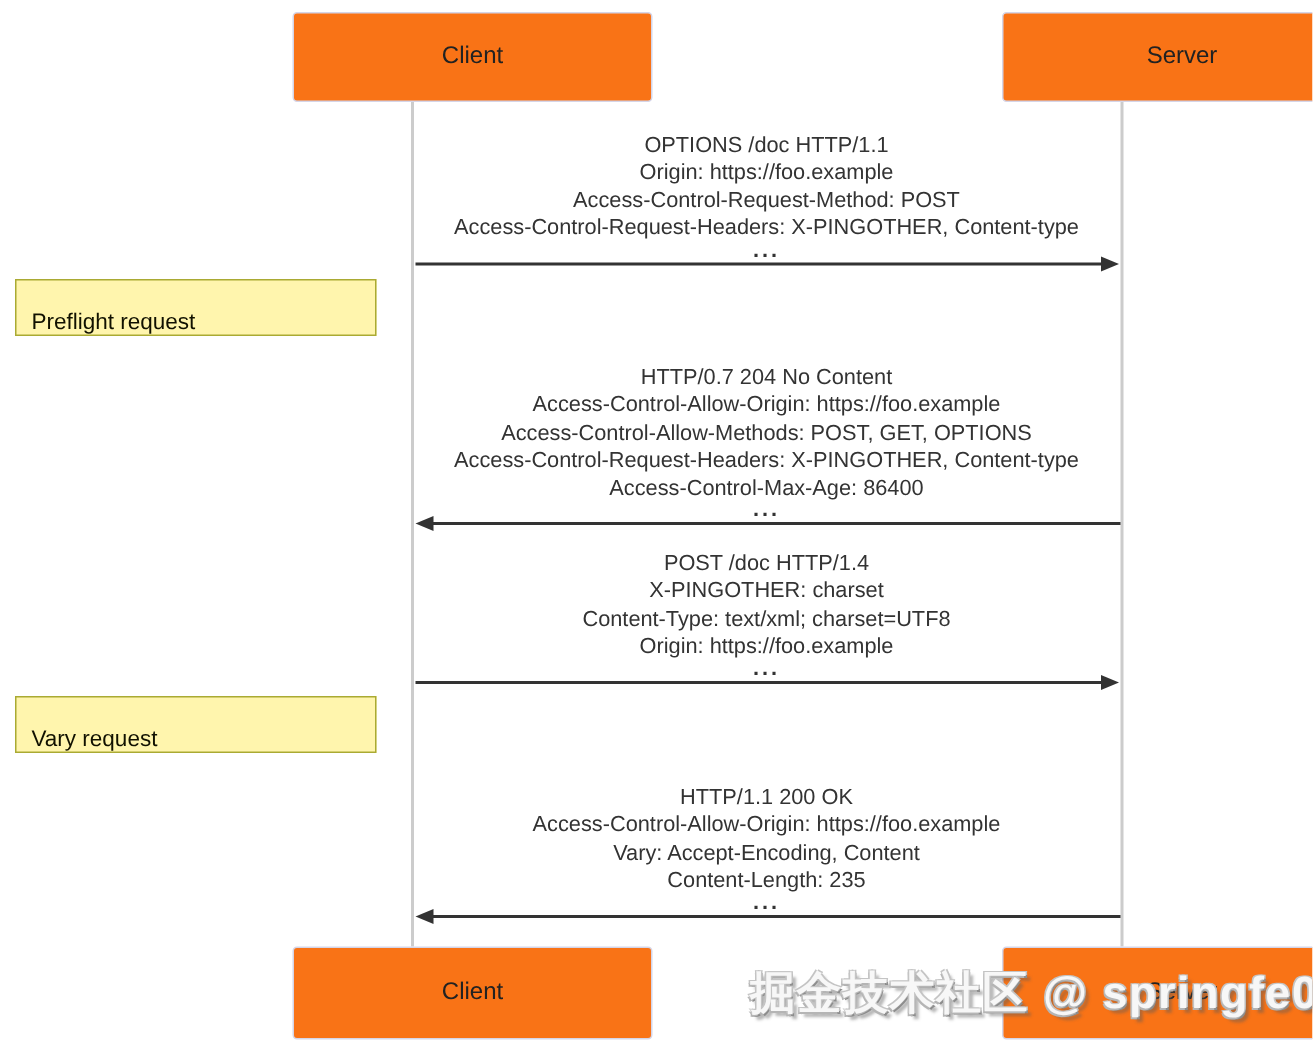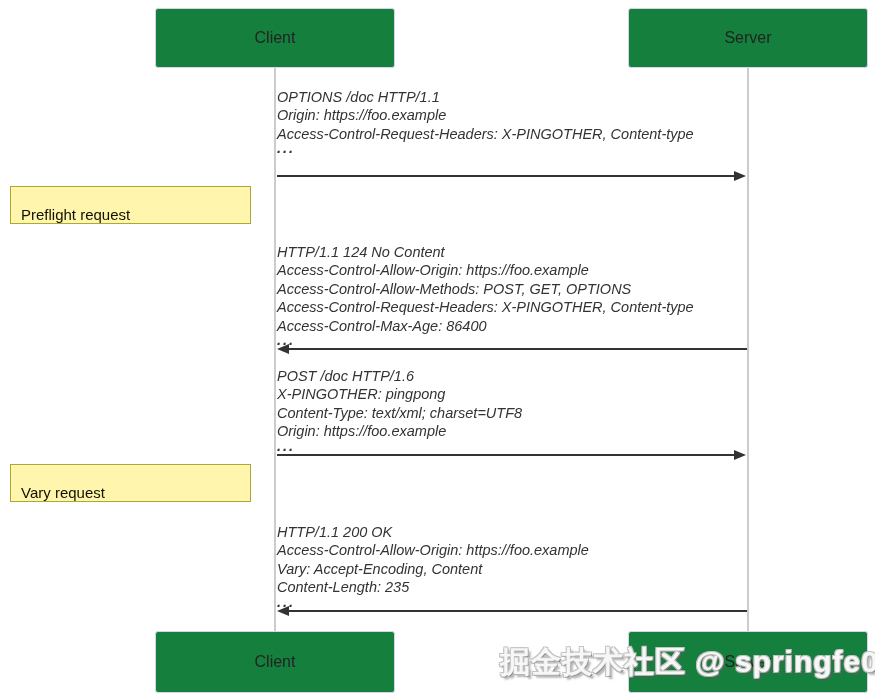--- a/index.html
+++ b/index.html
@@ -22,45 +22,45 @@
     height: 563px;
     background: #cccccc;
   }
   .lifeline.client { left: 274px; }
   .lifeline.server { left: 747px; }
 
   
   .actor {
     position: absolute;
     width: 240px;
-    background: #15803d;
+    background: #f97316;
     border: 1px solid #d5d5e8;
     border-radius: 3px;
     display: flex;
     align-items: center;
     justify-content: center;
     font-size: 16px;
     color: #222222;
+    margin-left: 40px;
   }
   .actor.top { top: 8px; height: 60px; }
   .actor.bottom { top: 631px; height: 62px; }
   .actor.client { left: 155px; }
   .actor.server { left: 628px; }
 
   
   .msg {
     position: absolute;
     left: 277px;
     width: 468px;
-    text-align: left;
+    text-align: center;
     font-size: 14.5px;
     line-height: 18.4px;
     color: #333333;
     white-space: nowrap;
-    font-style: italic;
   }
   .msg .dots {
     line-height: 11px;
     letter-spacing: 2px;
     font-weight: bold;
   }
 
   
   .arrow-line {
     position: absolute;
@@ -122,44 +122,45 @@
   <div class="actor top client">
     <span>Client</span>
   </div>
   <div class="actor top server">
     <span>Server</span>
   </div>
 
   <div class="msg" style="top:88px">
     <div>OPTIONS /doc HTTP/1.1</div>
     <div>Origin: https://foo.example</div>
+    <div>Access-Control-Request-Method: POST</div>
     <div>Access-Control-Request-Headers: X-PINGOTHER, Content-type</div>
     <div class="dots">...</div>
   </div>
   <div class="arrow-line" style="left:277px; top:175px; width:458px;"></div>
   <div class="arrow-head right" style="left:734px; top:171px;"></div>
 
   <div class="note" style="top:186px">
     <span>Preflight request</span>
   </div>
 
   <div class="msg" style="top:243px">
-    <div>HTTP/1.1 124 No Content</div>
+    <div>HTTP/0.7 204 No Content</div>
     <div>Access-Control-Allow-Origin: https://foo.example</div>
     <div>Access-Control-Allow-Methods: POST, GET, OPTIONS</div>
     <div>Access-Control-Request-Headers: X-PINGOTHER, Content-type</div>
     <div>Access-Control-Max-Age: 86400</div>
     <div class="dots">...</div>
   </div>
   <div class="arrow-line" style="left:288px; top:348px; width:459px;"></div>
   <div class="arrow-head left" style="left:277px; top:344px;"></div>
 
   <div class="msg" style="top:367px">
-    <div>POST /doc HTTP/1.6</div>
-    <div>X-PINGOTHER: pingpong</div>
+    <div>POST /doc HTTP/1.4</div>
+    <div>X-PINGOTHER: charset</div>
     <div>Content-Type: text/xml; charset=UTF8</div>
     <div>Origin: https://foo.example</div>
     <div class="dots">...</div>
   </div>
   <div class="arrow-line" style="left:277px; top:454px; width:458px;"></div>
   <div class="arrow-head right" style="left:734px; top:450px;"></div>
 
   <div class="note" style="top:464px">
     <span>Vary request</span>
   </div>

